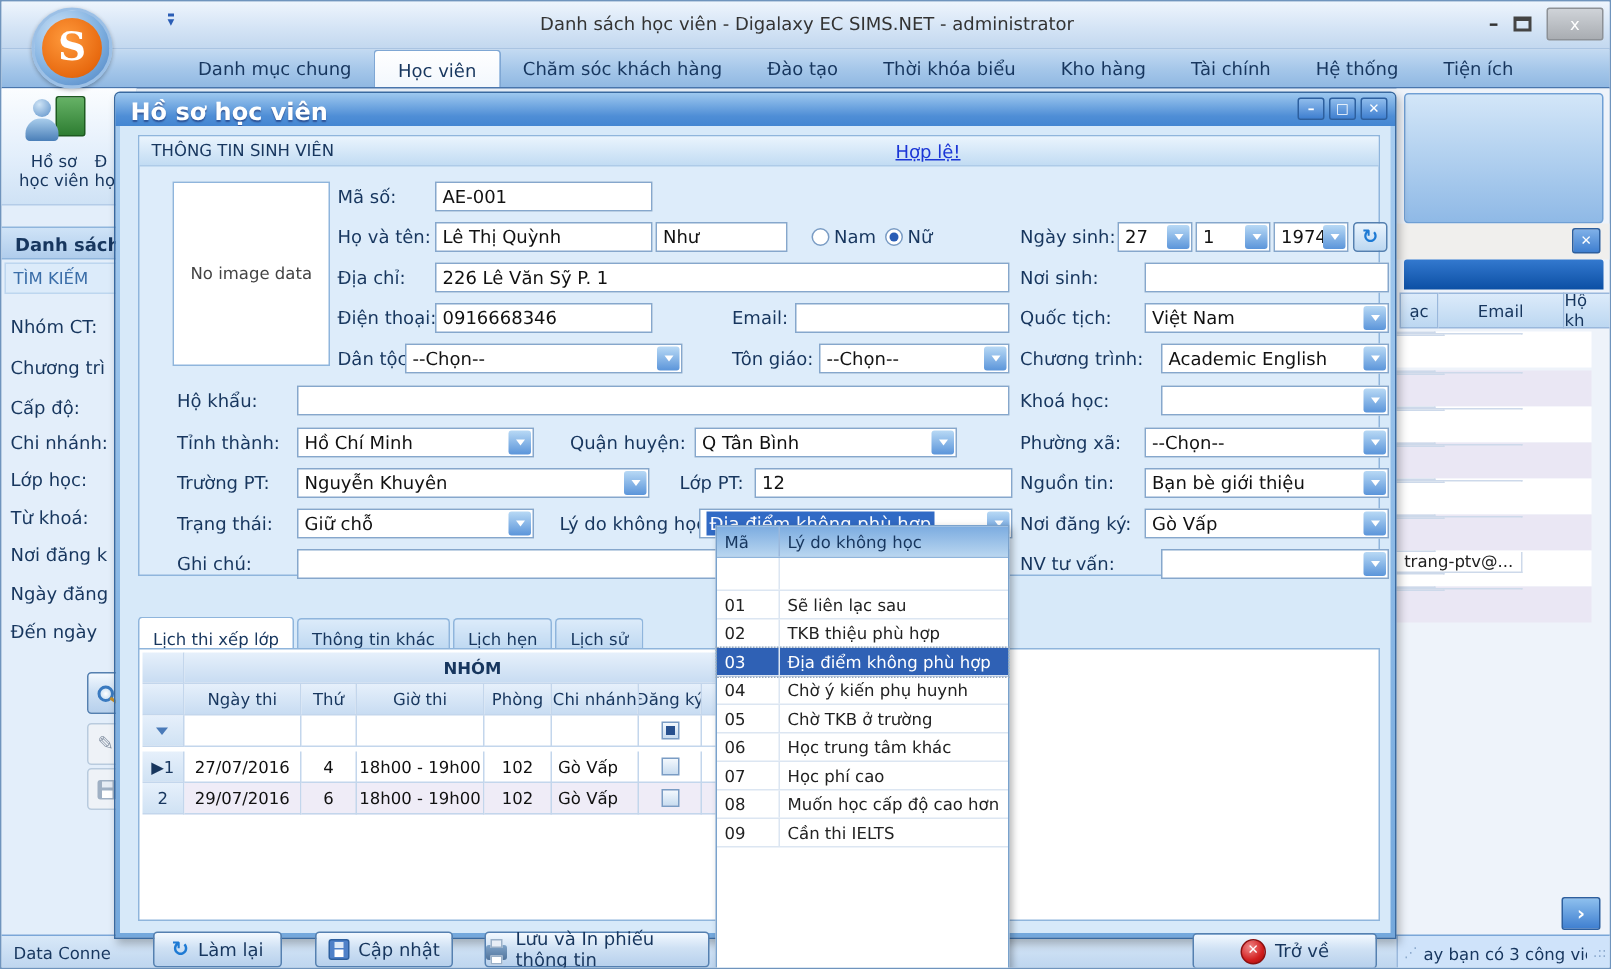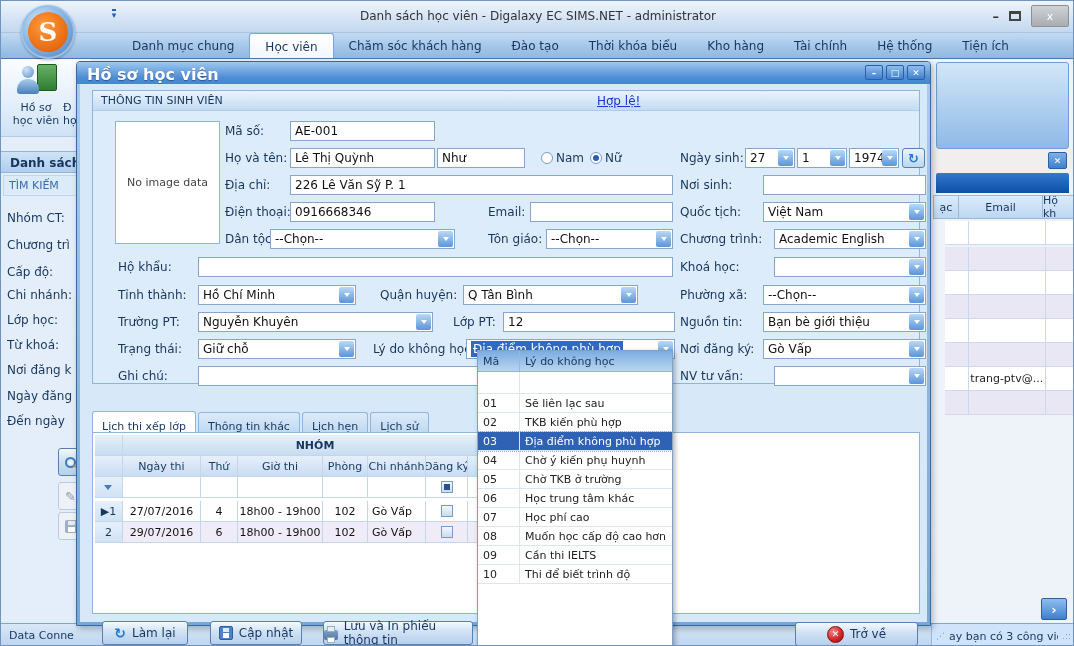--- a/index.html
+++ b/index.html
@@ -76,21 +76,21 @@
   .rgray { position:absolute; left:0; top:90px; width:144px; height:24px; background:#f0efed; }
   .rclose { position:absolute; right:8px; top:93px; width:19px; height:17px; border-radius:2px; border:1px solid #2d5f9e;
             background:linear-gradient(#7fb0e8,#3f7fd0); color:#fff; font-size:9px; font-weight:bold;
             display:flex; align-items:center; justify-content:center; }
   .rcaption { position:absolute; left:5px; top:114px; width:133px; height:20px; border-radius:2px 2px 0 0;
               background:linear-gradient(#3379cf,#0c4fa4); }
   .rghead { position:absolute; left:2px; top:136px; width:160px; height:24px; display:flex; }
   .rgh { background:linear-gradient(#dcebfa,#bcd7f1); border:1px solid #9ab8dc; border-left:0;
          font-size:11px; color:#17365e; display:flex; align-items:center; justify-content:center; overflow:hidden; }
   .rgh:first-child { border-left:1px solid #9ab8dc; }
-  .rgrow { position:absolute; left:14px; width:130px; height:24px; display:flex; background:#fff; }
+  .rgrow { position:absolute; left:0; width:130px; height:24px; display:flex; background:#fff;flex-direction:column; }
   .rgrow.alt { background:#eae7f4; }
   .rgc { border-right:1px solid #cdd9ea; border-bottom:1px solid #cdd9ea; font-size:11px; color:#222;
          display:flex; align-items:center; justify-content:center; overflow:hidden; white-space:nowrap; }
   .rarrow { position:absolute; right:8px; top:539px; width:26px; height:22px; border:1px solid #2d5f9e; border-radius:2px;
             background:linear-gradient(#8ec0ee,#3f7fd0); color:#fff; font-weight:bold; font-size:13px;
             display:flex; align-items:center; justify-content:center; }
 
   
   .statusbar { position:absolute; left:0; top:622px; width:1074px; height:24px; z-index:2;
                background:linear-gradient(#d8e8f8,#bcd4ee); border-top:1px solid #7aa6d8; }
@@ -553,21 +553,21 @@
     <div class="rd-row" style="height:22px">
       <div class="rd-c rd-code"></div>
         <div class="rd-c"></div>
     </div>
     <div class="rd-row">
       <div class="rd-c rd-code">01</div>
         <div class="rd-c">Sẽ liên lạc sau</div>
     </div>
     <div class="rd-row">
       <div class="rd-c rd-code">02</div>
-        <div class="rd-c">TKB kiến phù hợp</div>
+        <div class="rd-c">TKB thiệu phù hợp</div>
     </div>
     <div class="rd-row selected">
       <div class="rd-c rd-code">03</div>
         <div class="rd-c">Địa điểm không phù hợp</div>
     </div>
     <div class="rd-row">
       <div class="rd-c rd-code">04</div>
         <div class="rd-c">Chờ ý kiến phụ huynh</div>
     </div>
     <div class="rd-row">
@@ -583,19 +583,15 @@
         <div class="rd-c">Học phí cao</div>
     </div>
     <div class="rd-row">
       <div class="rd-c rd-code">08</div>
         <div class="rd-c">Muốn học cấp độ cao hơn</div>
     </div>
     <div class="rd-row">
       <div class="rd-c rd-code">09</div>
         <div class="rd-c">Cần thi IELTS</div>
     </div>
-    <div class="rd-row">
-      <div class="rd-c rd-code">10</div>
-        <div class="rd-c">Thi để biết trình độ</div>
-    </div>
   </div>
 
 </div>
 
 </body></html>

